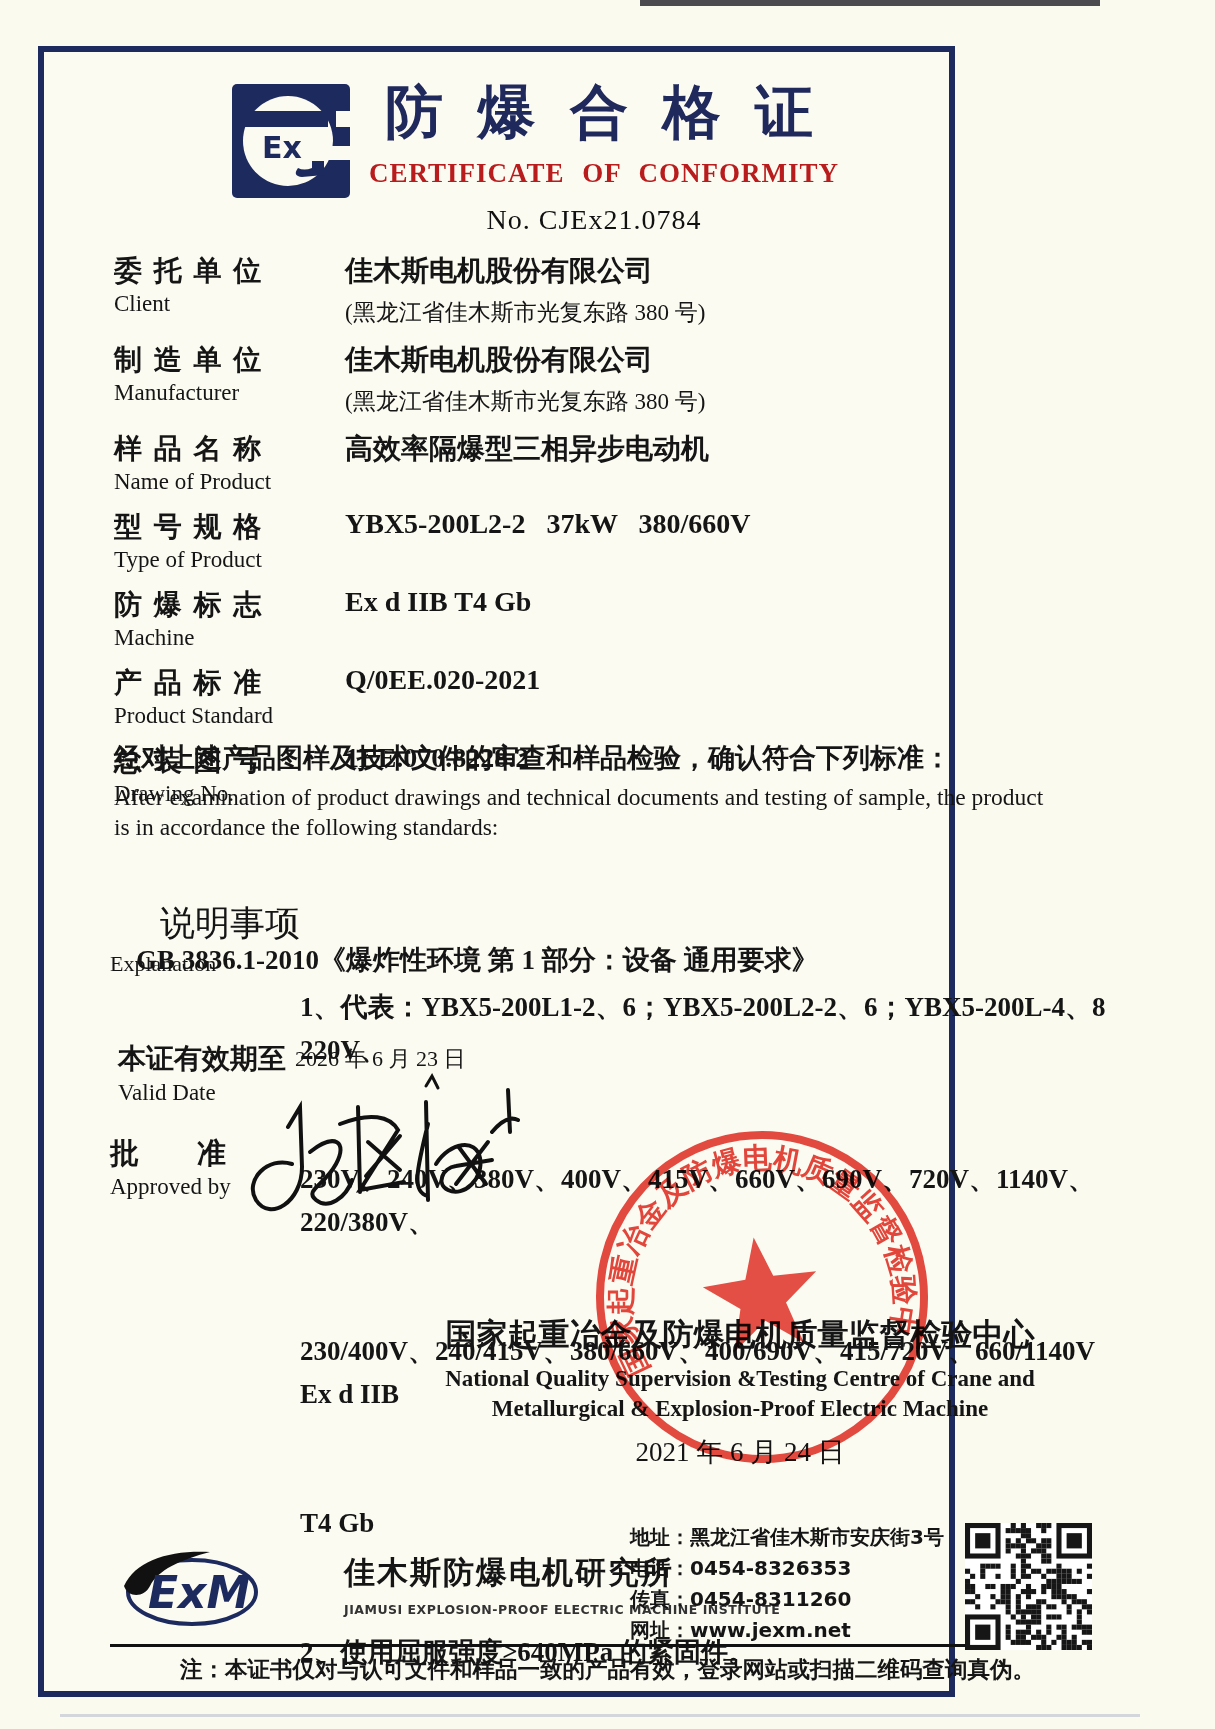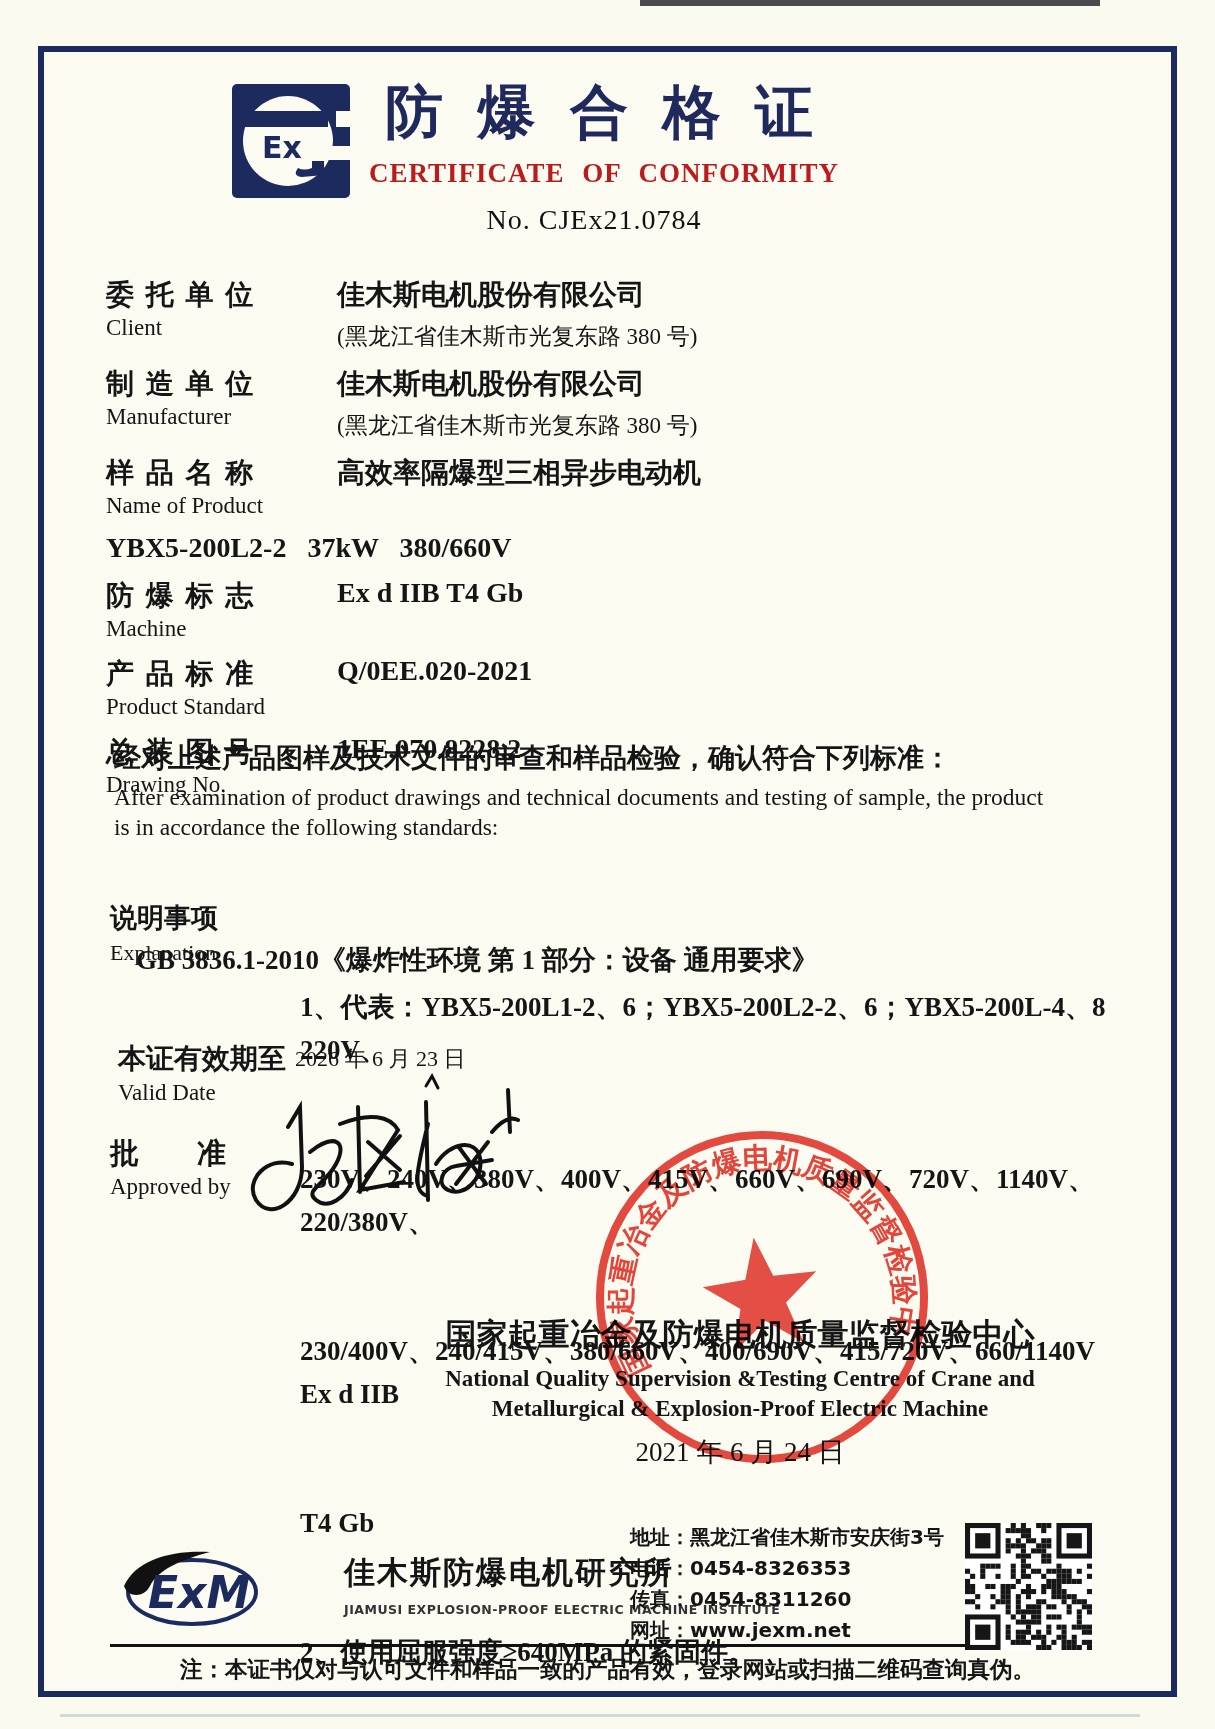--- a/index.html
+++ b/index.html
@@ -6,54 +6,54 @@
   body{
     width:1215px;height:1729px;position:relative;
     background:#fbfaef;
     font-family:"Liberation Serif","DejaVu Serif",serif;
     color:#151515;
     overflow:hidden;
   }
   .artifact-top{position:absolute;top:0;left:640px;width:460px;height:6px;background:#2a2a33;opacity:.85;}
   .artifact-bottom{position:absolute;top:1714px;left:60px;width:1080px;height:3px;background:#5a6a9a;opacity:.25;}
   .frame{
-    position:absolute;left:38px;top:46px;width:1139px;height:1651px;
+    position:absolute;left:38px;top:46px;width:917px;height:1651px;
     box-sizing:border-box;border:6px solid #1d2a5e;background:#fcfbf2;
   }
   
   .exlogo{position:absolute;left:188px;top:32px;width:118px;height:114px;}
   .titles{position:absolute;left:310px;top:22px;width:500px;text-align:center;}
   .title-cn{
     font-family:"Liberation Serif","DejaVu Serif",serif;
     font-size:58px;font-weight:bold;color:#20295c;letter-spacing:10px;white-space:nowrap;
   }
   .title-en{
     margin-top:6px;font-size:27px;font-weight:bold;color:#b91c1c;
     letter-spacing:1px;word-spacing:10px;white-space:nowrap;
   }
   .certno{position:absolute;left:0;top:152px;width:1100px;text-align:center;
     font-size:28px;letter-spacing:1px;color:#111;}
   
-  .fields{position:absolute;left:62px;top:200px;width:1010px;margin-top:24px;}
+  .fields{position:absolute;left:70px;top:200px;width:1010px;}
   .frow{display:flex;margin-bottom:13px;}
   .fl{width:231px;flex:none;}
   .fl .cn{font-family:"DejaVu Sans","Liberation Sans",sans-serif;font-size:28px;font-weight:bold;letter-spacing:1px;white-space:pre;}
   .fl .en{font-size:23px;margin-top:1px;}
   .fv{flex:1;}
   .fv .v1{font-size:28px;font-weight:600;white-space:pre-wrap;}
   .fv .v2{font-size:23px;margin-top:7px;}
   
   .statement{position:absolute;left:70px;top:688px;width:1020px;}
   .st-cn{font-family:"DejaVu Sans","Liberation Sans",sans-serif;font-size:27px;font-weight:bold;}
   .st-en{font-size:23.5px;line-height:30px;margin-top:6px;}
   .std{font-size:27px;font-weight:600;line-height:45px;padding-left:22px;margin-top:6px;white-space:pre-wrap;}
   
   .expl{position:absolute;left:66px;top:848px;width:1024px;display:flex;}
   .expl-label{width:190px;flex:none;}
-  .expl-label .cn{font-family:"DejaVu Sans","Liberation Sans",sans-serif;font-size:27px;font-weight:bold;}
+  .expl-label .cn{font-family:"DejaVu Sans","Liberation Sans",sans-serif;font-size:35px;font-weight:normal;text-align:right;}
   .expl-label .en{font-size:22px;margin-top:4px;}
   .expl-lines{flex:1;font-size:27px;font-weight:600;line-height:43px;white-space:pre-wrap;}
   
   .valid{position:absolute;left:74px;top:988px;}
   .valid .cn{font-family:"DejaVu Sans","Liberation Sans",sans-serif;font-size:28px;font-weight:bold;}
   .valid .en{font-size:23px;margin-top:2px;}
   .valid-value{position:absolute;left:251px;top:992px;font-size:22px;white-space:pre;}
   .approved{position:absolute;left:66px;top:1082px;}
   .approved .cn{font-family:"DejaVu Sans","Liberation Sans",sans-serif;font-size:29px;font-weight:bold;white-space:pre;}
   .approved .en{font-size:23px;}
@@ -125,20 +125,24 @@
     <div class="frow">
       <div class="fl">
           <div class="cn">样 品 名 称</div>
         <div class="en">Name of Product</div>
         </div>
       <div class="fv">
           <div class="v1">高效率隔爆型三相异步电动机</div>
         </div>
     </div>
     <div class="frow">
+      <div class="fl">
+          <div class="cn">型 号 规 格</div>
+        <div class="en">Type of Product</div>
+        </div>
       <div class="fv">
           <div class="v1">YBX5-200L2-2   37kW   380/660V</div>
         </div>
     </div>
     <div class="frow">
       <div class="fl">
           <div class="cn">防 爆 标 志</div>
         <div class="en">Machine</div>
         </div>
       <div class="fv">

